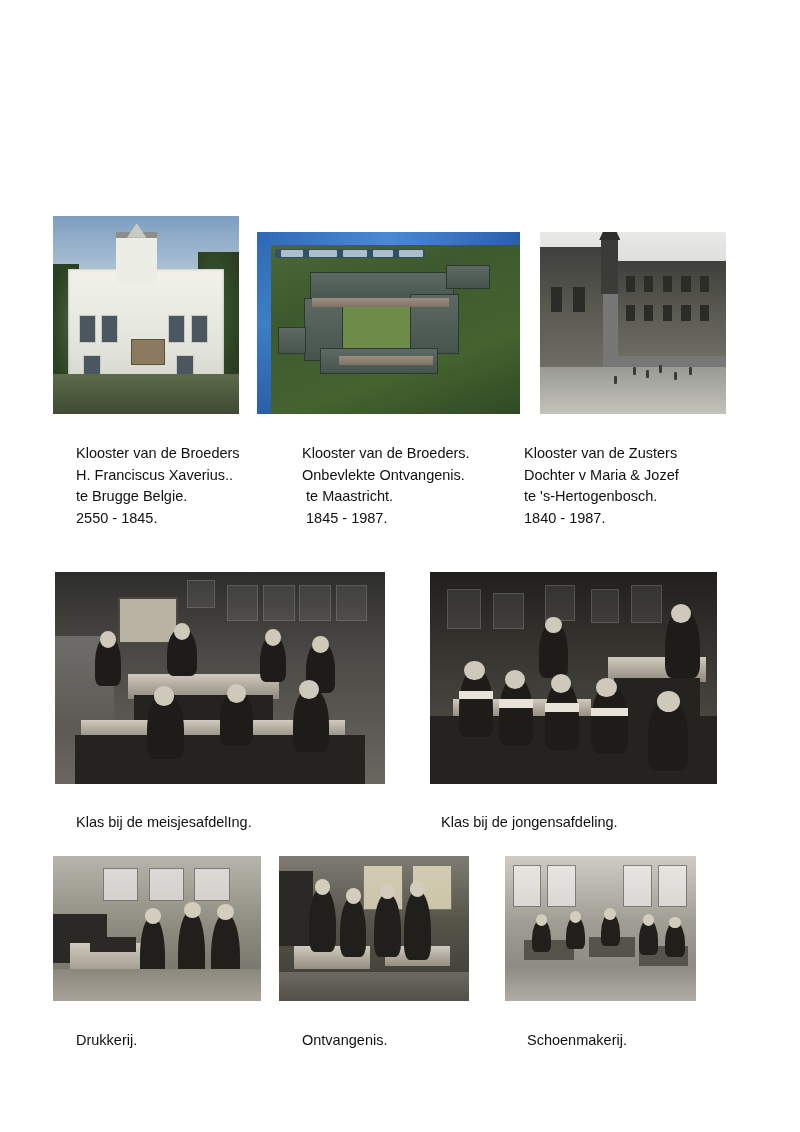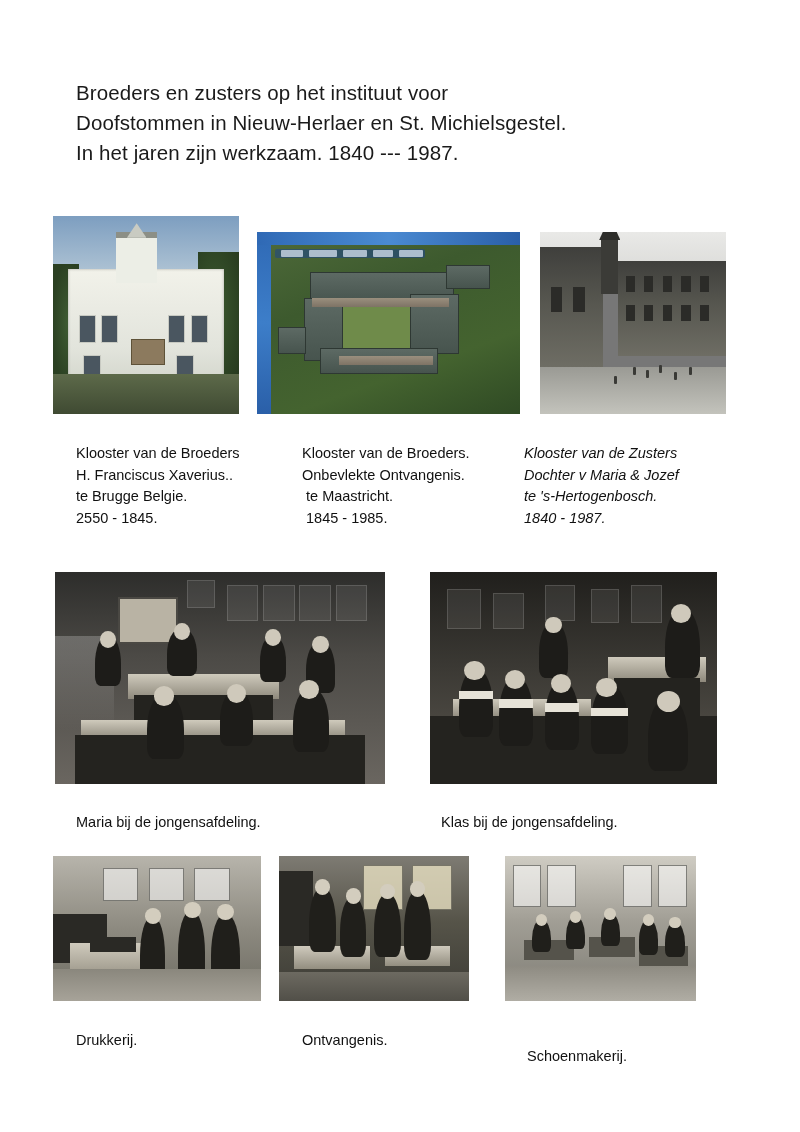--- a/index.html
+++ b/index.html
@@ -165,21 +165,21 @@
   .db-win {
     position: absolute; background: #2b2b28;
   }
   .db-fig {
     position: absolute; width: 3px; height: 8px; background: #3a3a36; border-radius: 1px;
   }
 
   
   #caption-bruges { left: 76px; top: 443px; }
   #caption-maastricht { left: 302px; top: 443px; }
-  #caption-denbosch { left: 524px; top: 443px; font-style: italic; }
+  #caption-denbosch { left: 524px; top: 443px; }
 
   
   #photo-class-boys { left: 55px; top: 572px; width: 330px; height: 212px; }
   #photo-class-girls { left: 430px; top: 572px; width: 287px; height: 212px; }
 
   .bw-room {
     position: absolute; left: 0; top: 0; width: 100%; height: 100%;
     background: linear-gradient(180deg, #2d2d2b 0%, #4c4a46 40%, #6a6660 100%);
   }
   .bw-wallpanel {
@@ -237,32 +237,27 @@
   .shop-head {
     position: absolute; background: #d3cdbe; border-radius: 50%;
   }
   .shop-floor {
     position: absolute; left:0; bottom:0; width:100%; height: 22%;
     background: linear-gradient(180deg, #8a877d 0%, #a7a399 100%);
   }
 
   #caption-printshop { left: 76px; top: 1030px; text-align: center; }
   #caption-tailorshop { left: 302px; top: 1030px; }
-  #caption-shoeshop { left: 527px; top: 1030px; margin-top: 16px; }
+  #caption-shoeshop { left: 527px; top: 1030px; }
 </style>
 </head>
 <body>
 
 <div class="page">
 
-  <div class="title-block">
-    <div class="title-line">Broeders en zusters op het instituut voor</div>
-    <div class="title-line">Doofstommen in Nieuw-Herlaer en St. Michielsgestel.</div>
-    <div class="title-line">In het jaren zijn werkzaam. 1840 --- 1987.</div>
-  </div>
 
   <div class="photo" id="photo-convent-bruges">
     <div class="inner">
       <div class="bruges-sky"></div>
       <div class="bruges-trees"></div>
       <div class="bruges-trees2"></div>
       <div class="bruges-building"></div>
       <div class="bruges-tower"></div>
       <div class="bruges-window" style="left:14%;top:50%;width:8%;height:13%"></div>
       <div class="bruges-window" style="left:26%;top:50%;width:8%;height:13%"></div>
@@ -326,21 +321,21 @@
     </div>
   </div>
 
   <div class="caption" id="caption-bruges">Klooster van de Broeders
 H. Franciscus Xaverius..
 te Brugge Belgie.
 2550 - 1845.</div>
   <div class="caption" id="caption-maastricht">Klooster van de Broeders.
 Onbevlekte Ontvangenis.
  te Maastricht.
- 1845 - 1985.</div>
+ 1845 - 1987.</div>
   <div class="caption" id="caption-denbosch">Klooster van de Zusters
 Dochter v Maria &amp; Jozef
 te 's-Hertogenbosch.
 1840 - 1987.</div>
 
   <div class="photo" id="photo-class-boys">
     <div class="inner">
       <div class="bw-room"></div>
       <div class="bw-wallpanel" style="left:52%;top:6%;width:9%;height:16%"></div>
       <div class="bw-wallpanel" style="left:63%;top:6%;width:9%;height:16%"></div>
@@ -396,21 +391,21 @@
       <div class="bw-head" style="left:42%;top:48%;width:7%;height:9%"></div>
       <div class="bw-collar" style="left:40%;top:62%;width:12%;height:4%"></div>
       <div class="bw-person" style="left:56%;top:54%;width:13%;height:32%"></div>
       <div class="bw-head" style="left:58%;top:50%;width:7%;height:9%"></div>
       <div class="bw-collar" style="left:56%;top:64%;width:13%;height:4%"></div>
       <div class="bw-person" style="left:76%;top:60%;width:14%;height:34%"></div>
       <div class="bw-head" style="left:79%;top:56%;width:8%;height:10%"></div>
     </div>
   </div>
 
-  <div class="caption" id="caption-class-boys">Maria bij de jongensafdeling.</div>
+  <div class="caption" id="caption-class-boys">Klas bij de meisjesafdelIng.</div>
   <div class="caption" id="caption-class-girls">Klas bij de jongensafdeling.</div>
 
   <div class="photo" id="photo-printshop">
     <div class="inner">
       <div class="shop-bg light"></div>
       <div class="shop-win" style="left:24%;top:8%;width:16%;height:22%"></div>
       <div class="shop-win" style="left:46%;top:8%;width:16%;height:22%"></div>
       <div class="shop-win" style="left:68%;top:8%;width:16%;height:22%"></div>
       <div class="shop-mach" style="left:0;top:40%;width:26%;height:34%"></div>
       <div class="shop-table" style="left:8%;top:60%;width:40%;height:26%"></div>

